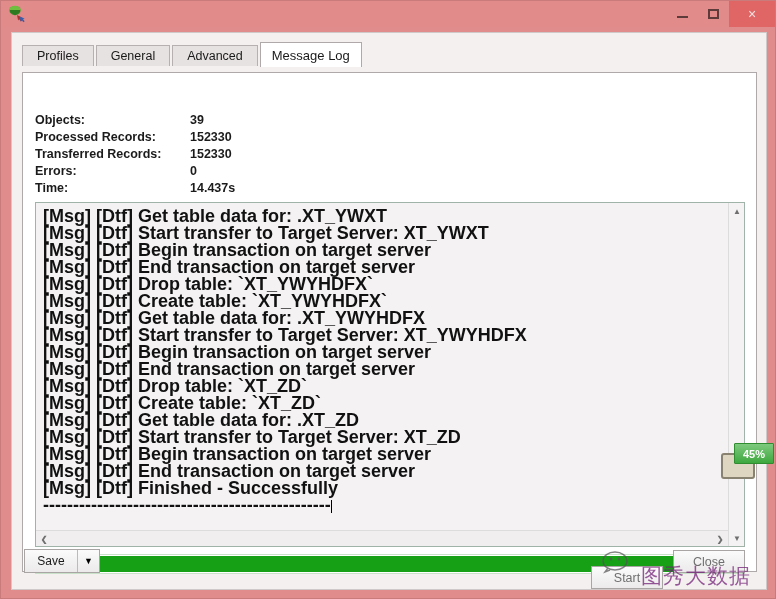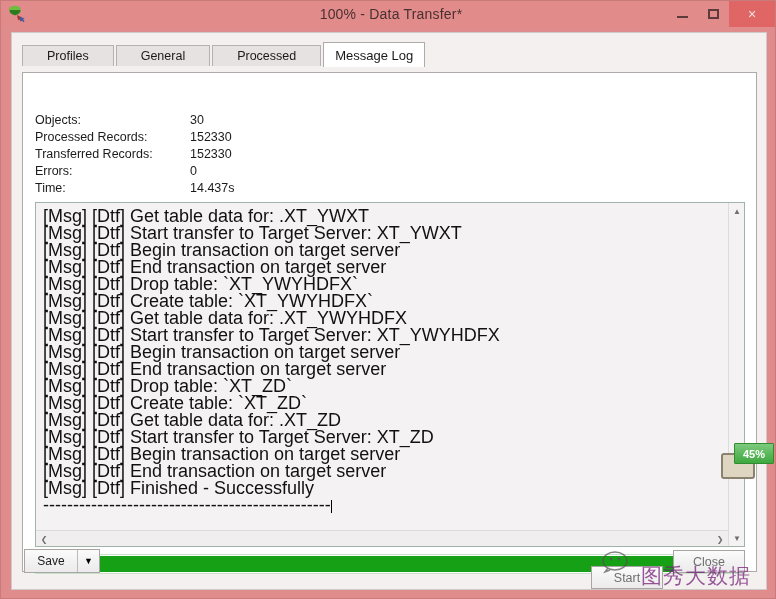--- a/index.html
+++ b/index.html
@@ -83,21 +83,21 @@
   #tabs {
     position: relative;
     height: 24px;
     margin: 9px 0 0 10px;
     display: flex;
     align-items: flex-end;
     z-index: 3;
   }
   .tab {
     height: 21px;
-    padding: 0 24px;
+    padding: 0 14px;
     margin-right: 2px;
     background: #e6e2e1;
     border: 1px solid #b7b0b0;
     border-bottom: none;
     font-size: 12.5px;
     color: #1a1a1a;
     display: flex; align-items: center;
     line-height: 1;
     cursor: default;
   }
@@ -113,20 +113,21 @@
   }
 
   
   #tabpage {
     position: absolute;
     left: 10px; top: 39px;
     width: 735px;
     height: 500px;
     background: #ffffff;
     border: 1px solid #b0a9a9;
+    font-weight: bold;
   }
 
   
   #summary {
     position: absolute;
     left: 12px; top: 40px;
     font-size: 12.5px;
     color: #1b1b1b;
     border-collapse: collapse;
   }
@@ -312,49 +313,48 @@
   <div id="titlebar">
 
     <svg id="app-icon" viewBox="0 0 18 18">
       <ellipse cx="7" cy="5.5" rx="5.6" ry="4.6" fill="#3f8f2a"></ellipse>
       <ellipse cx="7" cy="4.4" rx="5.6" ry="3.6" fill="#6fbf3f"></ellipse>
       <path d="M2 7 L7 10.5 L12 7 L12 5 L2 5 Z" fill="#2f7a20"></path>
       <path d="M9 10 l5 2.6 -1.6 .6 1.8 2.2 -1.3 1 -1.8 -2.2 -1 1.4 Z" fill="#b03030"></path>
       <path d="M11.5 11.5 l5.2 2 -1.7 .6 1.6 2.2 -1.3 .9 -1.6 -2.1 -1 1.3 Z" fill="#3a5fa8"></path>
     </svg>
 
-    <div id="title-text">100% - Data Transfer*</div>
 
     <div id="win-controls">
       <div class="win-btn">
         <span class="glyph-min"></span>
       </div>
       <div class="win-btn">
         <span class="glyph-max"></span>
       </div>
       <div class="win-btn close">×</div>
     </div>
   </div>
 
   <div id="client">
 
     <div id="tabs">
       <div class="tab">Profiles</div>
       <div class="tab">General</div>
-      <div class="tab">Processed</div>
+      <div class="tab">Advanced</div>
       <div class="tab active">Message Log</div>
     </div>
 
     <div id="tabpage">
 
       <table id="summary">
         <tbody>
             <tr>
           <td class="key">Objects:</td>
-          <td class="val">30</td>
+          <td class="val">39</td>
         </tr>
         <tr>
           <td class="key">Processed Records:</td>
           <td class="val">152330</td>
         </tr>
         <tr>
           <td class="key">Transferred Records:</td>
           <td class="val">152330</td>
         </tr>
         <tr>

